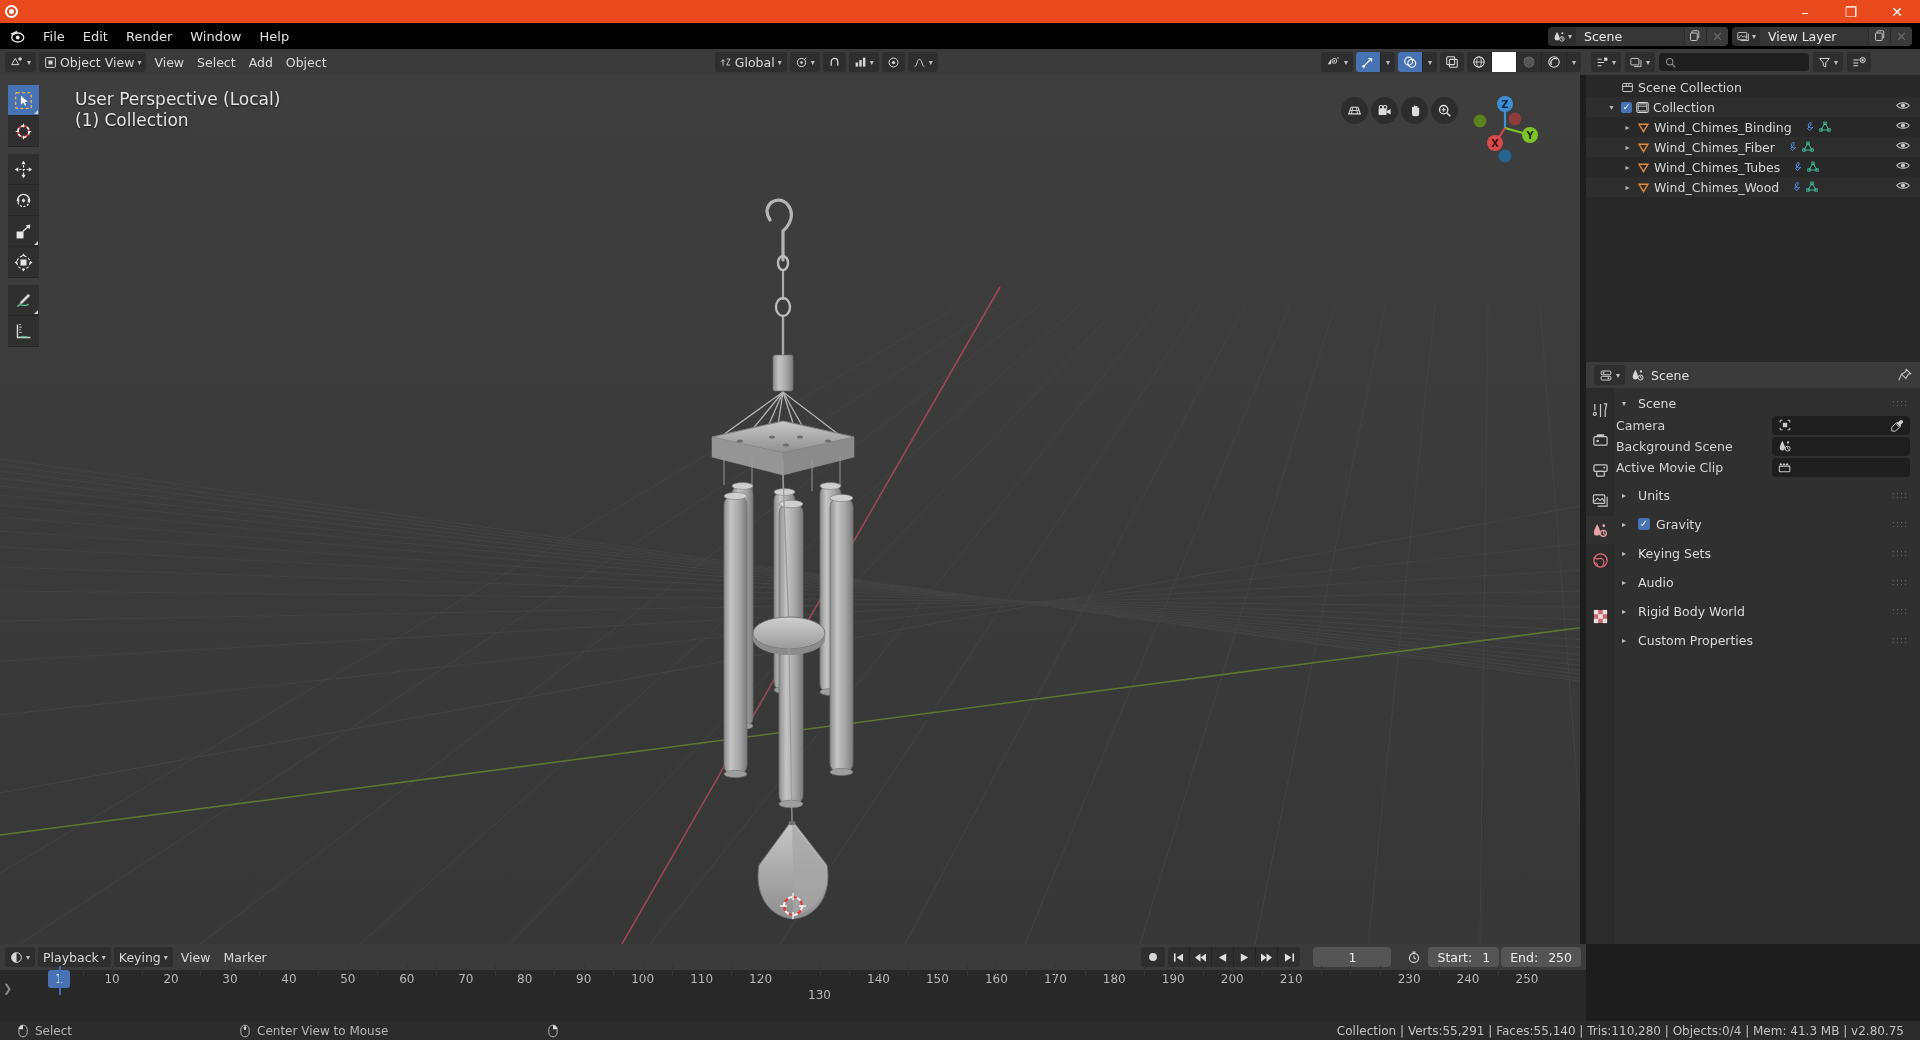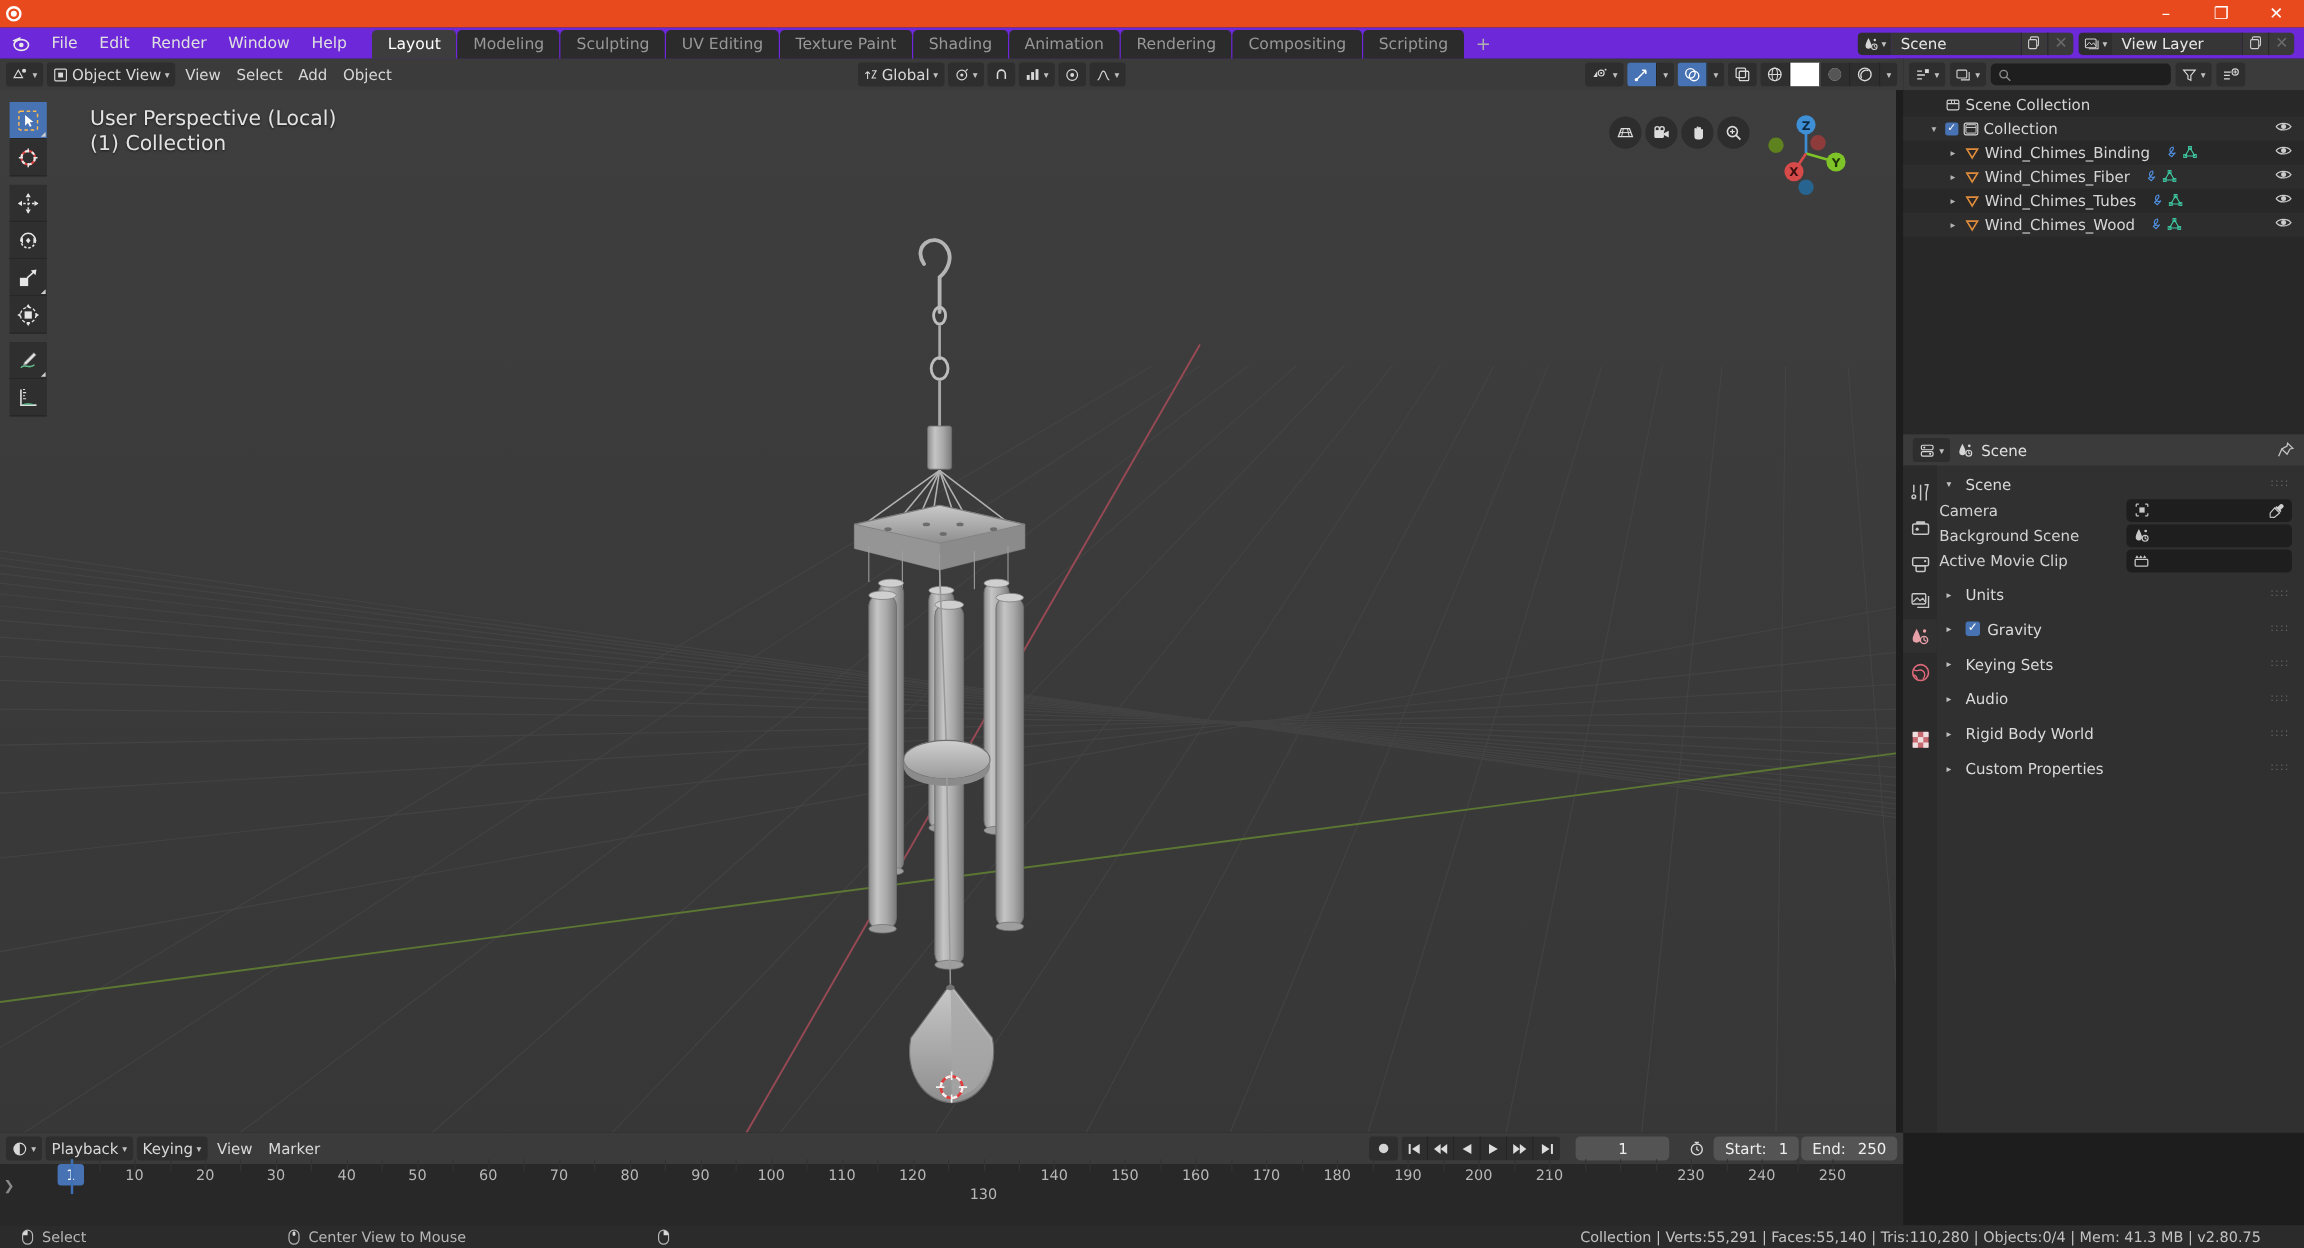--- a/index.html
+++ b/index.html
@@ -35,21 +35,21 @@
   .tb-title { white-space: nowrap; font-size: 12.5px; letter-spacing: 0px; }
   .tb-spacer { flex: 1; }
   .tb-btn {
     width: 46px; height: 23px; display: flex; align-items: center; justify-content: center;
     font-size: 14px; color: #fff; cursor: default;
   }
 
   
   .topbar {
     position: absolute; top: 23px; left: 0; width: 1920px; height: 26px;
-    background: #6d28d9;
+    background: #000000;
     display: flex; align-items: center;
   }
   .blender-logo {
     width: 34px; height: 26px; display: flex; align-items: center; justify-content: center;
   }
   .menu-item {
     padding: 3px 9px; font-size: 13px; color: #e0e0e0; border-radius: 3px; cursor: default;
     white-space: nowrap;
   }
   .ws-tabs { display: flex; align-items: flex-end; height: 26px; margin-left: 12px; }
@@ -246,21 +246,21 @@
   .tl-playline { position: absolute; top: 22px; width: 2px; height: 29px; background: #3f6fb5; }
   .tl-sidearrow { position: absolute; left: 3px; top: 38px; color: #8a8a8a; font-size: 11px; }
 
   
   .statusbar {
     position: absolute; left: 0; top: 1021px; width: 1920px; height: 19px;
     background: #2b2b2b; display: flex; align-items: center; font-size: 12px; color: #b6b6b6;
   }
   .sb-item { display: flex; align-items: center; gap: 7px; }
   .mouse-ico { display:inline-block; }
-  .sb-right { margin-left: auto; padding-right: 36px; color: #c2c2c2; font-size: 12px; }
+  .sb-right { margin-left: auto; padding-right: 16px; color: #c2c2c2; font-size: 12px; }
 
   
   .pullbar { position:absolute; left: 1580px; top: 49px; width: 6px; height: 895px; background: #1d1d1d; }
   svg { display: block; }
 </style>
 </head>
 <body>
 
 <div id="app">
 
@@ -281,33 +281,20 @@
         <circle cx="13" cy="14" r="2.6" fill="#e8e8e8"></circle>
         <path d="M3 9 L12 5 L12 8 L6.5 11 Z" fill="#e8e8e8"></path>
       </svg>
     </div>
     <div class="menu-item">File</div>
     <div class="menu-item">Edit</div>
     <div class="menu-item">Render</div>
     <div class="menu-item">Window</div>
     <div class="menu-item">Help</div>
 
-    <div class="ws-tabs">
-      <div class="ws-tab active">Layout</div>
-      <div class="ws-tab">Modeling</div>
-      <div class="ws-tab">Sculpting</div>
-      <div class="ws-tab">UV Editing</div>
-      <div class="ws-tab">Texture Paint</div>
-      <div class="ws-tab">Shading</div>
-      <div class="ws-tab">Animation</div>
-      <div class="ws-tab">Rendering</div>
-      <div class="ws-tab">Compositing</div>
-      <div class="ws-tab">Scripting</div>
-      <div class="ws-tab plus">+</div>
-    </div>
 
     <div class="topbar-right">
       <div class="field-group">
         <div class="fg-icon">
           <svg width="13" height="13" viewBox="0 0 16 16">
             <path d="M5 2 C3 6 2 8 2 10 a3 3 0 0 0 6 0 c0 -2 -1 -4 -3 -8z" fill="#d6d6d6"></path>
             <circle cx="11.5" cy="4" r="1.3" fill="#d6d6d6"></circle>
             <circle cx="11" cy="11" r="2.8" fill="none" stroke="#d6d6d6" stroke-width="1.1"></circle>
             <path d="M11 9 L11 11 L12.5 11.8" stroke="#d6d6d6" stroke-width="1" fill="none"></path>
           </svg>

